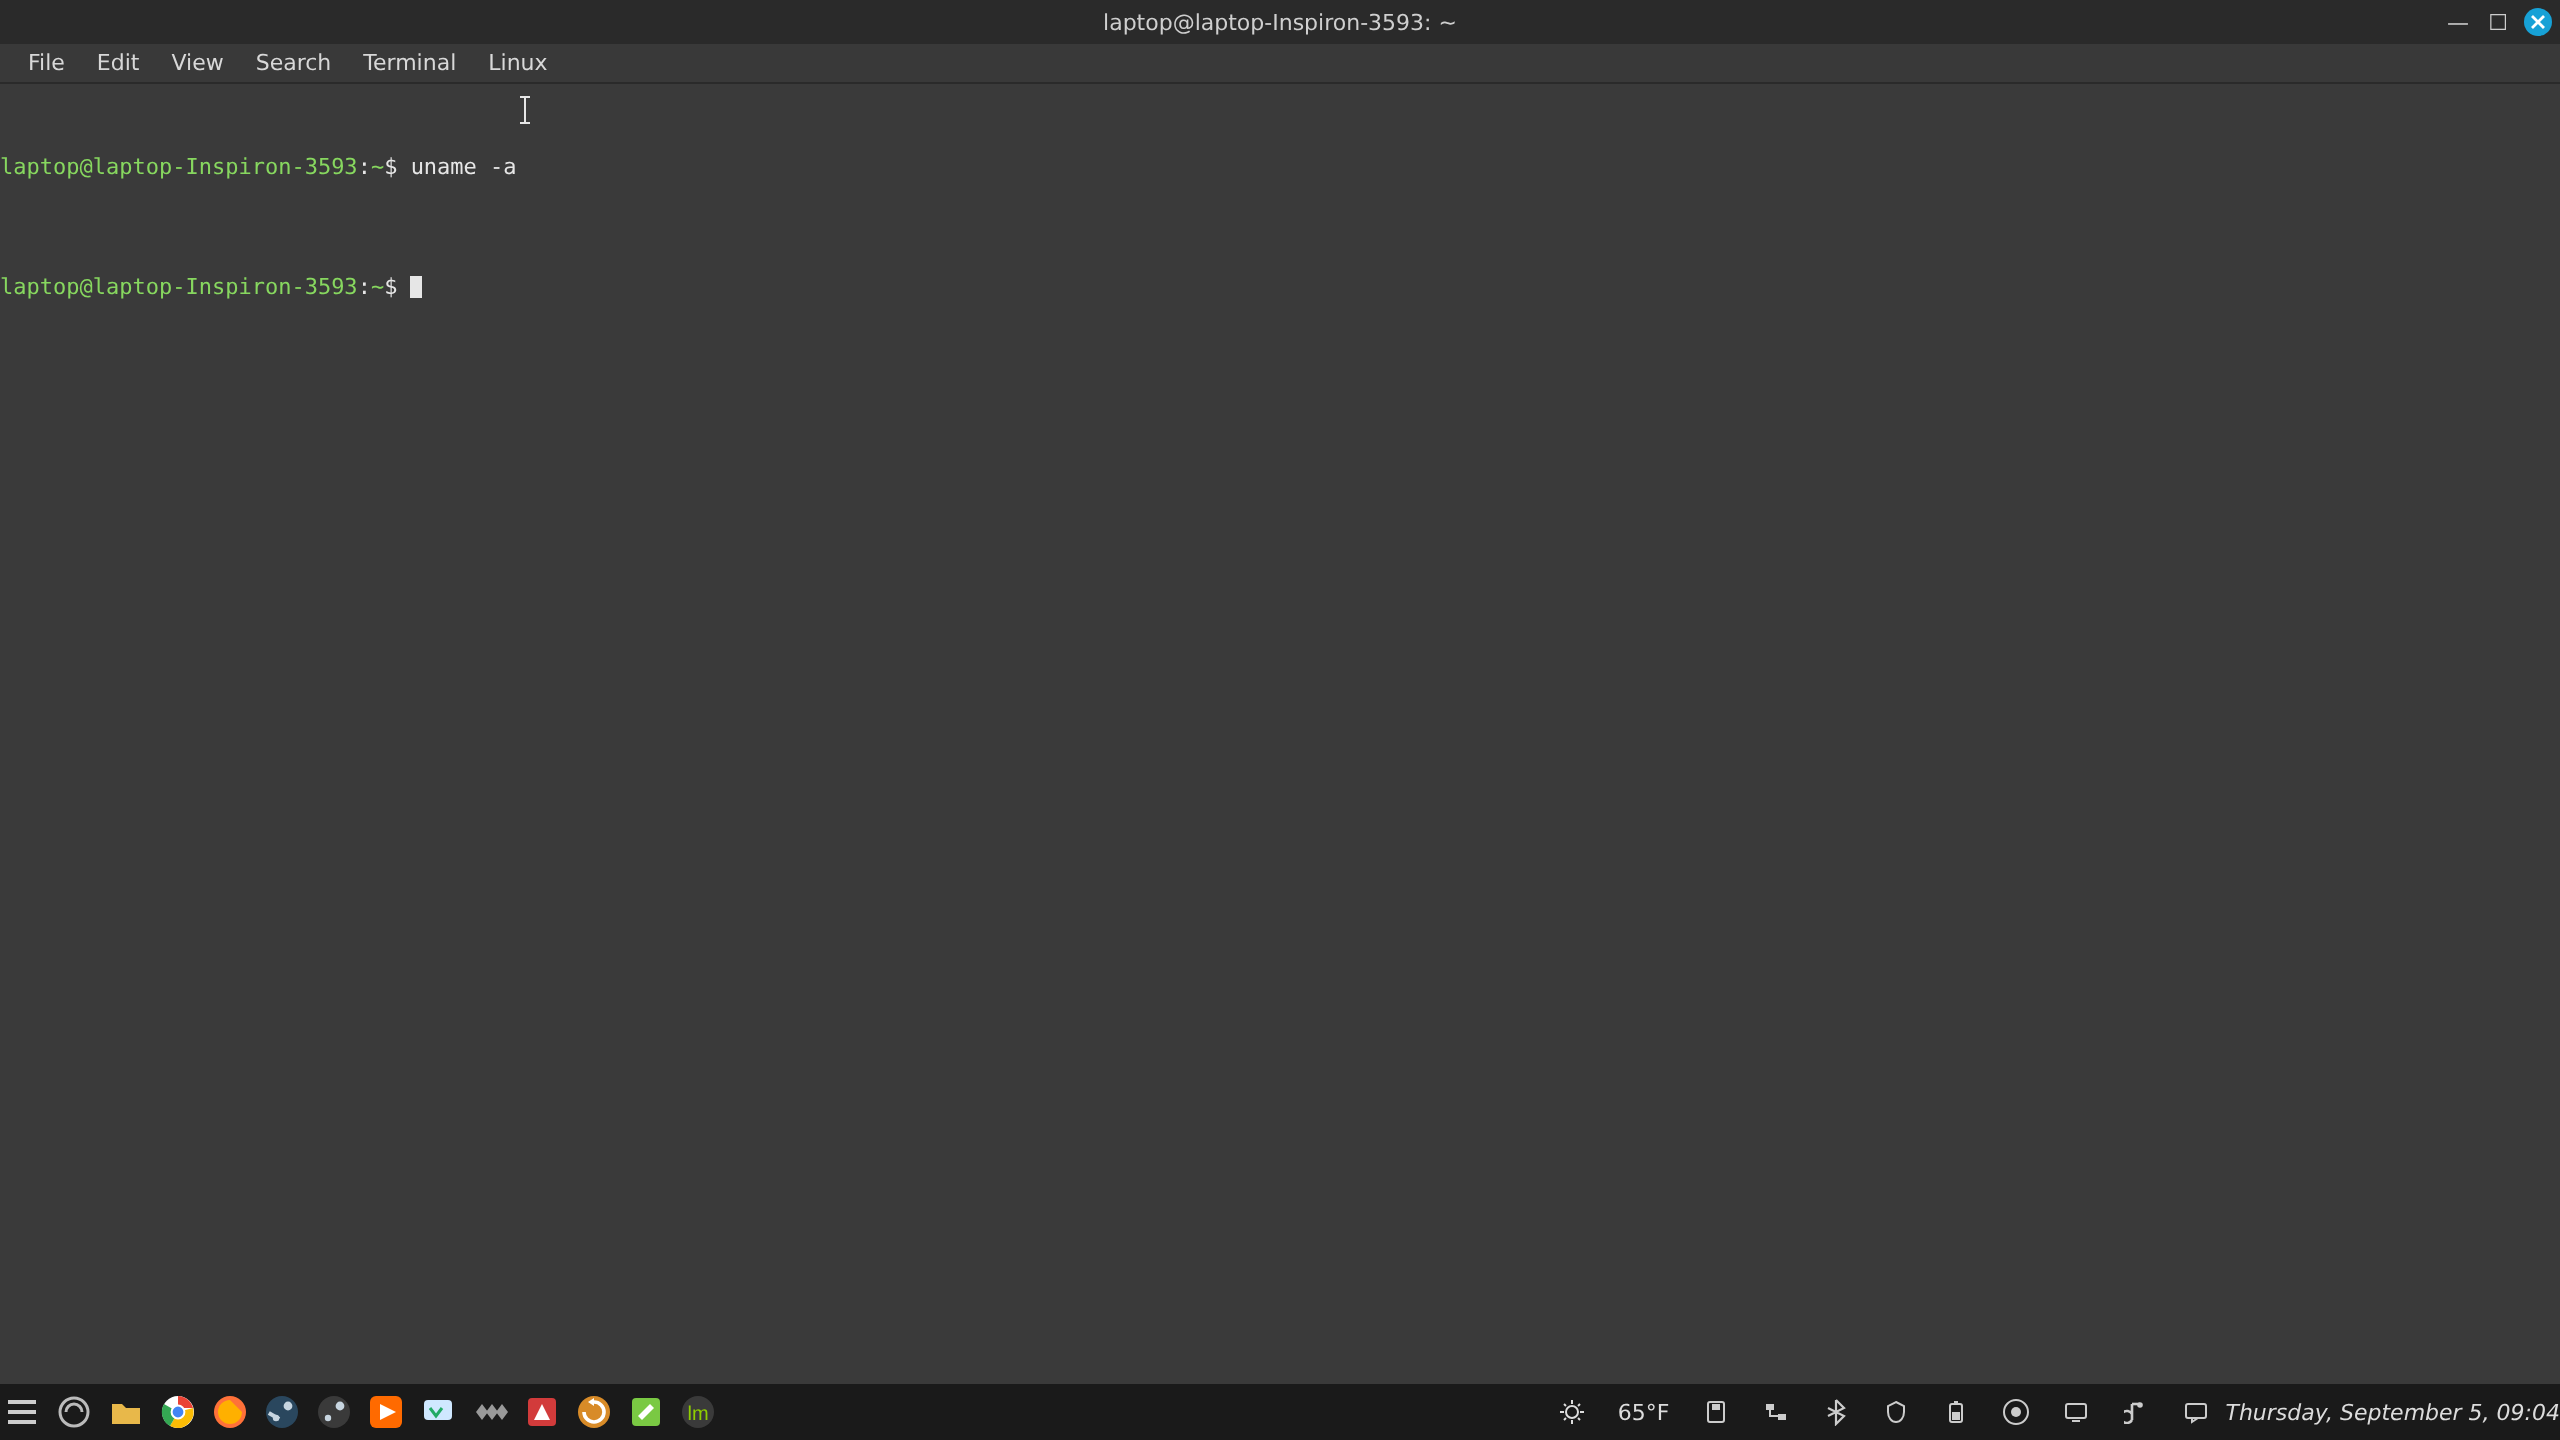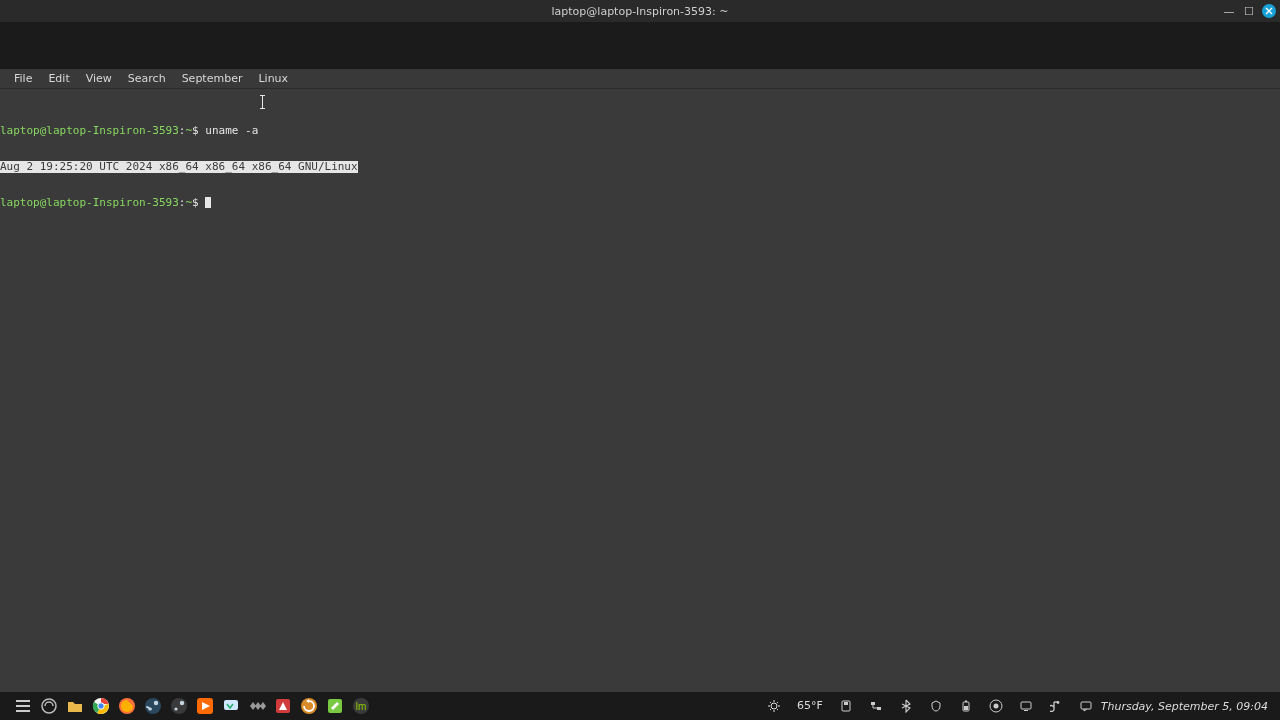--- a/index.html
+++ b/index.html
@@ -32,21 +32,20 @@
   .menubar {
     height: 20px;
     background: #393939;
     display: flex;
     align-items: center;
     padding: 0 6px;
     gap: 0;
     font-size: 11px;
     color: #d8d8d8;
     border-bottom: 1px solid #2a2a2a;
-    margin-top: 47px;
   }
   .menubar .mitem { padding: 2px 8px; cursor: default; }
 
   
   .termbody {
     background: #3a3a3a;
     height: calc(720px - 22px - 20px - 28px);
     font-family: "DejaVu Sans Mono", "Liberation Mono", monospace;
     font-size: 11px;
     line-height: 12px;
@@ -89,32 +88,32 @@
   }
 
   
   .panel {
     position: absolute;
     left: 0; bottom: 0; width: 1280px; height: 28px;
     background: #1a1a1a;
     display: flex;
     align-items: center;
     justify-content: space-between;
-    padding: 0 12px;
+    padding: 0 0;
     font-size: 11px;
     color: #dcdcdc;
   }
   .panel .left, .panel .right { display: flex; align-items: center; gap: 4px; }
   .panel .launch {
     width: 22px; height: 22px; border-radius: 3px;
     display: flex; align-items: center; justify-content: center;
     font-size: 13px;
   }
   .panel .launch svg { display:block; }
-  .panel .tray { display: flex; gap: 16px; }
+  .panel .tray { display: flex; align-items: center; gap: 16px; }
   .panel .tray .ticon { width: 14px; height: 14px; display:flex; align-items:center; justify-content:center; }
   .panel .clock { white-space: nowrap; margin-left: 4px; font-style: italic; }
 
   
   .ico { width: 18px; height: 18px; }
 
 </style>
 </head>
 <body>
 
@@ -129,28 +128,28 @@
         </svg>
     </span>
   </div>
 </div>
 
 <div class="menubar">
   <span class="mitem">File</span>
   <span class="mitem">Edit</span>
   <span class="mitem">View</span>
   <span class="mitem">Search</span>
-  <span class="mitem">September</span>
+  <span class="mitem">Terminal</span>
   <span class="mitem">Linux</span>
 </div>
 
 <div class="termbody">
   <div class="ibeam"></div>
   <div class="termline"><span class="prompt">laptop@laptop-Inspiron-3593</span><span class="promptsep">:</span><span class="prompt">~</span><span class="promptsep">$ </span><span class="cmd">uname -a</span></div>
-  <div class="termline"><span class="selected">Aug 2 19:25:20 UTC 2024 x86_64 x86_64 x86_64 GNU/Linux</span></div>
+  <div class="termline"></div>
   <div class="termline"><span class="prompt">laptop@laptop-Inspiron-3593</span><span class="promptsep">:</span><span class="prompt">~</span><span class="promptsep">$ </span><span class="cursor-block"></span></div>
 </div>
 
 <div class="panel">
   <div class="left">
     <span class="launch">
       <svg class="ico" viewBox="0 0 18 18">
           <rect x="2" y="3" width="14" height="2" fill="#ccc"></rect>
           <rect x="2" y="8" width="14" height="2" fill="#ccc"></rect>
           <rect x="2" y="13" width="14" height="2" fill="#ccc"></rect>

